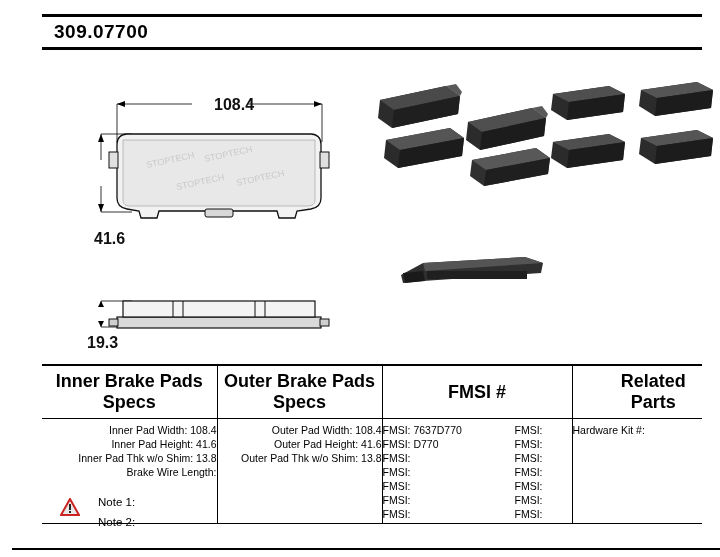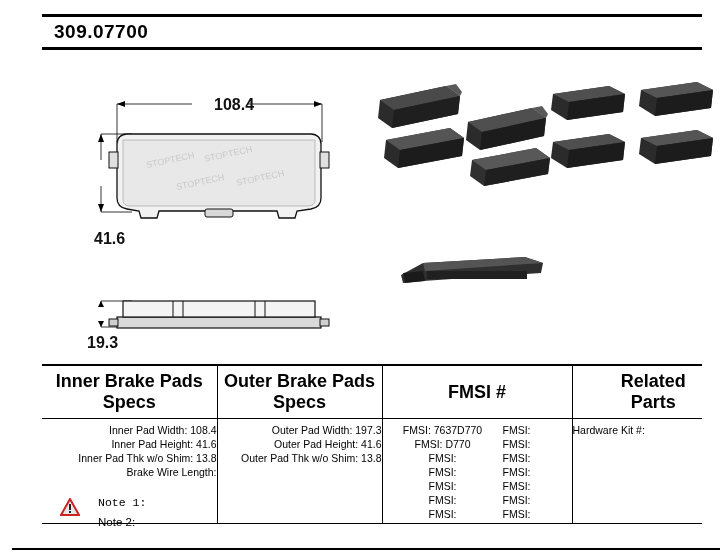--- a/index.html
+++ b/index.html
@@ -103,21 +103,21 @@
   .specs td:last-child { border-right: none; margin-top: 20px; }
 
   .lineitem {
     font-size: 10.5px;
     line-height: 14px;
     white-space: nowrap;
   }
   .pad-col { padding-right: 8px; text-align: right; }
   .fmsi-col { padding-left: 10px; }
   .fmsi-row { display: flex; font-size: 10.5px; line-height: 14px; }
-  .fmsi-row span:first-child { width: 120px; text-align: center; }
+  .fmsi-row span:first-child { width: 132px; }
   .related-col { padding-left: 10px; font-size: 10.5px; line-height: 14px; }
 
   
   .notes {
     position: absolute;
     left: 30px;
     top: 494px;
     width: 660px;
     height: 48px;
   }
@@ -126,21 +126,21 @@
     left: 18px;
     top: 4px;
     width: 20px;
     height: 18px;
   }
   .note-line {
     position: absolute;
     left: 56px;
     font-size: 11.5px;
   }
-  .note-1 { top: 2px; font-family: Liberation Mono, monospace; }
+  .note-1 { top: 2px; }
   .note-2 { top: 22px; }
 
   .bottom-rule {
     position: absolute;
     left: 0;
     top: 548px;
     width: 720px;
     border-bottom: 2px solid #000;
   }
   .footer-band {
@@ -311,21 +311,21 @@
       </thead>
       <tbody>
         <tr>
           <td class="pad-col">
             <div class="lineitem">Inner Pad Width: 108.4</div>
             <div class="lineitem">Inner Pad Height: 41.6</div>
             <div class="lineitem">Inner Pad Thk w/o Shim: 13.8</div>
             <div class="lineitem">Brake Wire Length:</div>
           </td>
           <td class="pad-col">
-            <div class="lineitem">Outer Pad Width: 197.3</div>
+            <div class="lineitem">Outer Pad Width: 108.4</div>
             <div class="lineitem">Outer Pad Height: 41.6</div>
             <div class="lineitem">Outer Pad Thk w/o Shim: 13.8</div>
           </td>
           <td class="fmsi-col">
             <div class="fmsi-row">
               <span>FMSI: 7637D770</span>
               <span>FMSI:</span>
             </div>
             <div class="fmsi-row">
               <span>FMSI: D770</span>

